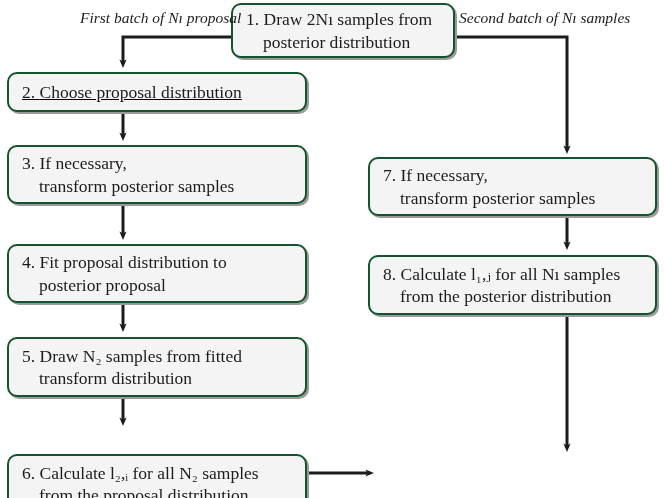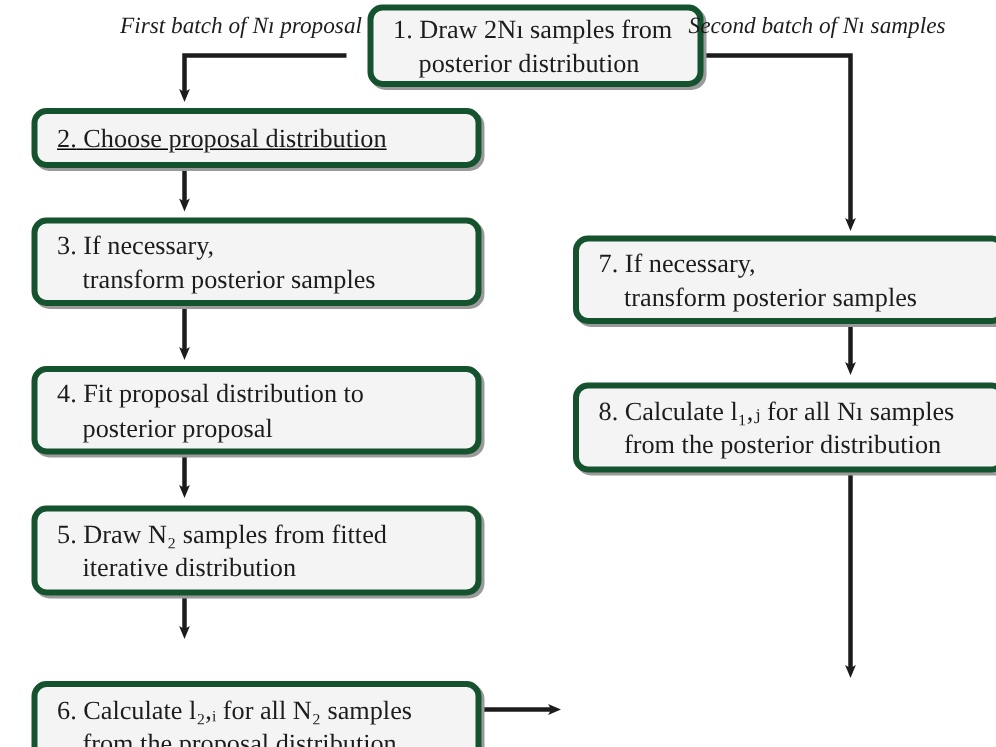--- a/index.html
+++ b/index.html
@@ -20,27 +20,26 @@
     left: 0;
     top: 0;
     width: 664px;
     height: 498px;
     pointer-events: none;
   }
   .node {
     position: absolute;
     box-sizing: border-box;
     background: #f4f4f4;
-    border: 4px solid #14532d;
+    border: 2px solid #14532d;
     border-radius: 10px;
     box-shadow: 2px 2px 0 #9a9a9a;
     display: flex;
     align-items: center;
     z-index: 2;
-    margin-left: 14px;
   }
   .node .txt {
     display: block;
     width: 100%;
     padding: 0 10px 0 13px;
     font-size: 17.5px;
     line-height: 1.28;
     color: #1c1c1c;
     white-space: pre-line;
     text-indent: 0;
@@ -113,21 +112,21 @@
 <span>transform posterior samples</span></span>
   </div>
 
   <div class="node" style="left:7px; top:244px; width:300px; height:59px;">
     <span class="txt hang"><span>4.</span> <span>Fit proposal distribution to</span>
 <span>posterior proposal</span></span>
   </div>
 
   <div class="node" style="left:7px; top:337px; width:300px; height:60px;">
     <span class="txt hang"><span>5.</span> <span>Draw N₂ samples from fitted</span>
-<span>iterative distribution</span></span>
+<span>transform distribution</span></span>
   </div>
 
   <div class="node" style="left:7px; top:454px; width:300px; height:60px;">
     <span class="txt hang"><span>6.</span> <span>Calculate l₂,ᵢ for all N₂ samples</span>
 <span>from the proposal distribution</span></span>
   </div>
 
   <div class="node" style="left:368px; top:157px; width:289px; height:59px;">
     <span class="txt hang"><span>7.</span> <span>If necessary,</span>
 <span>transform posterior samples</span></span>

